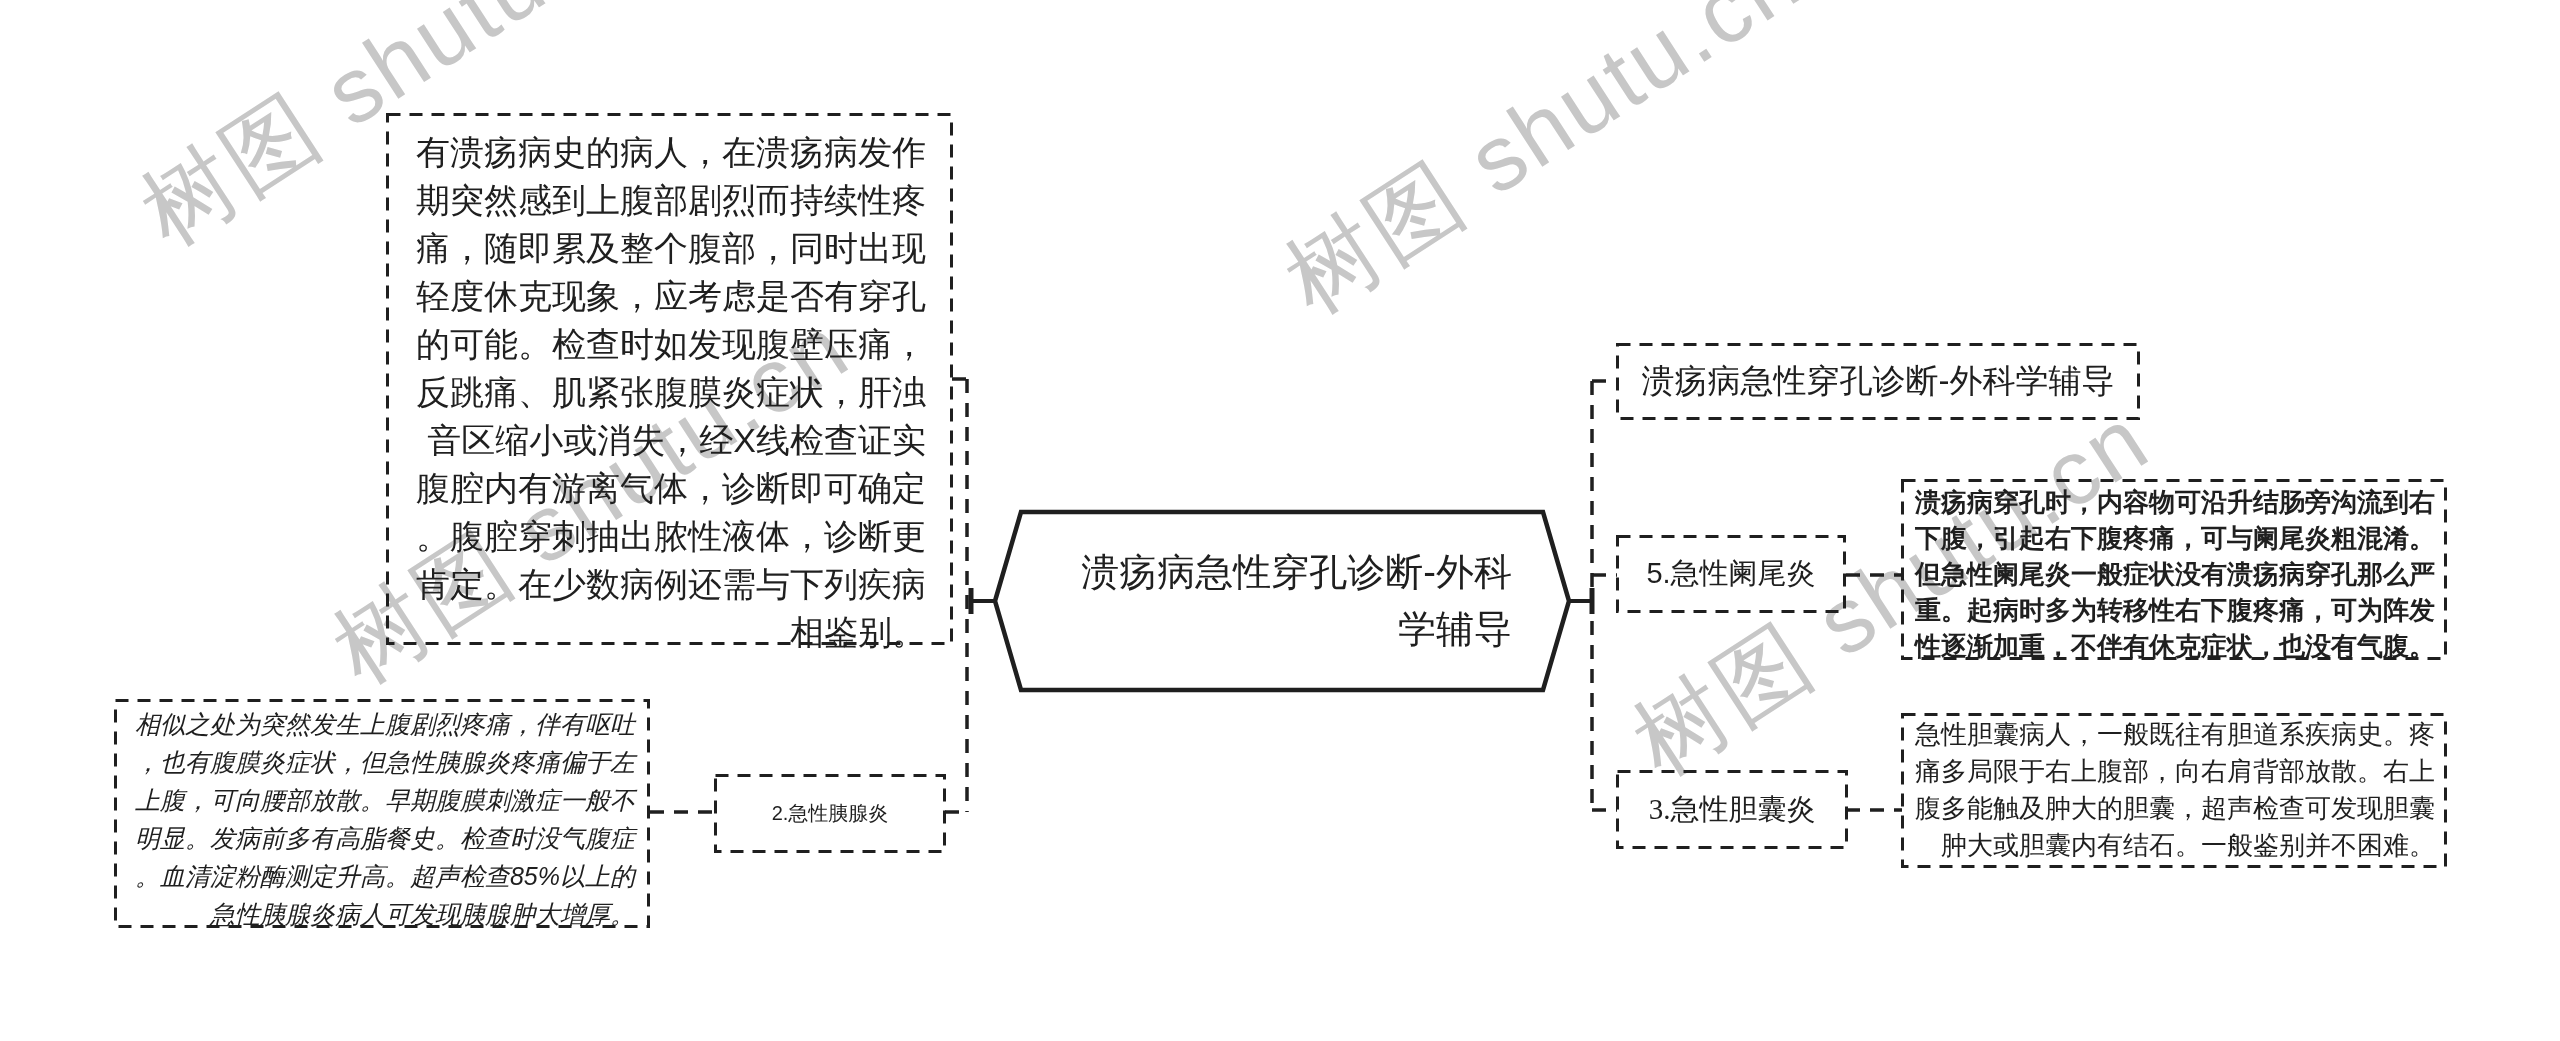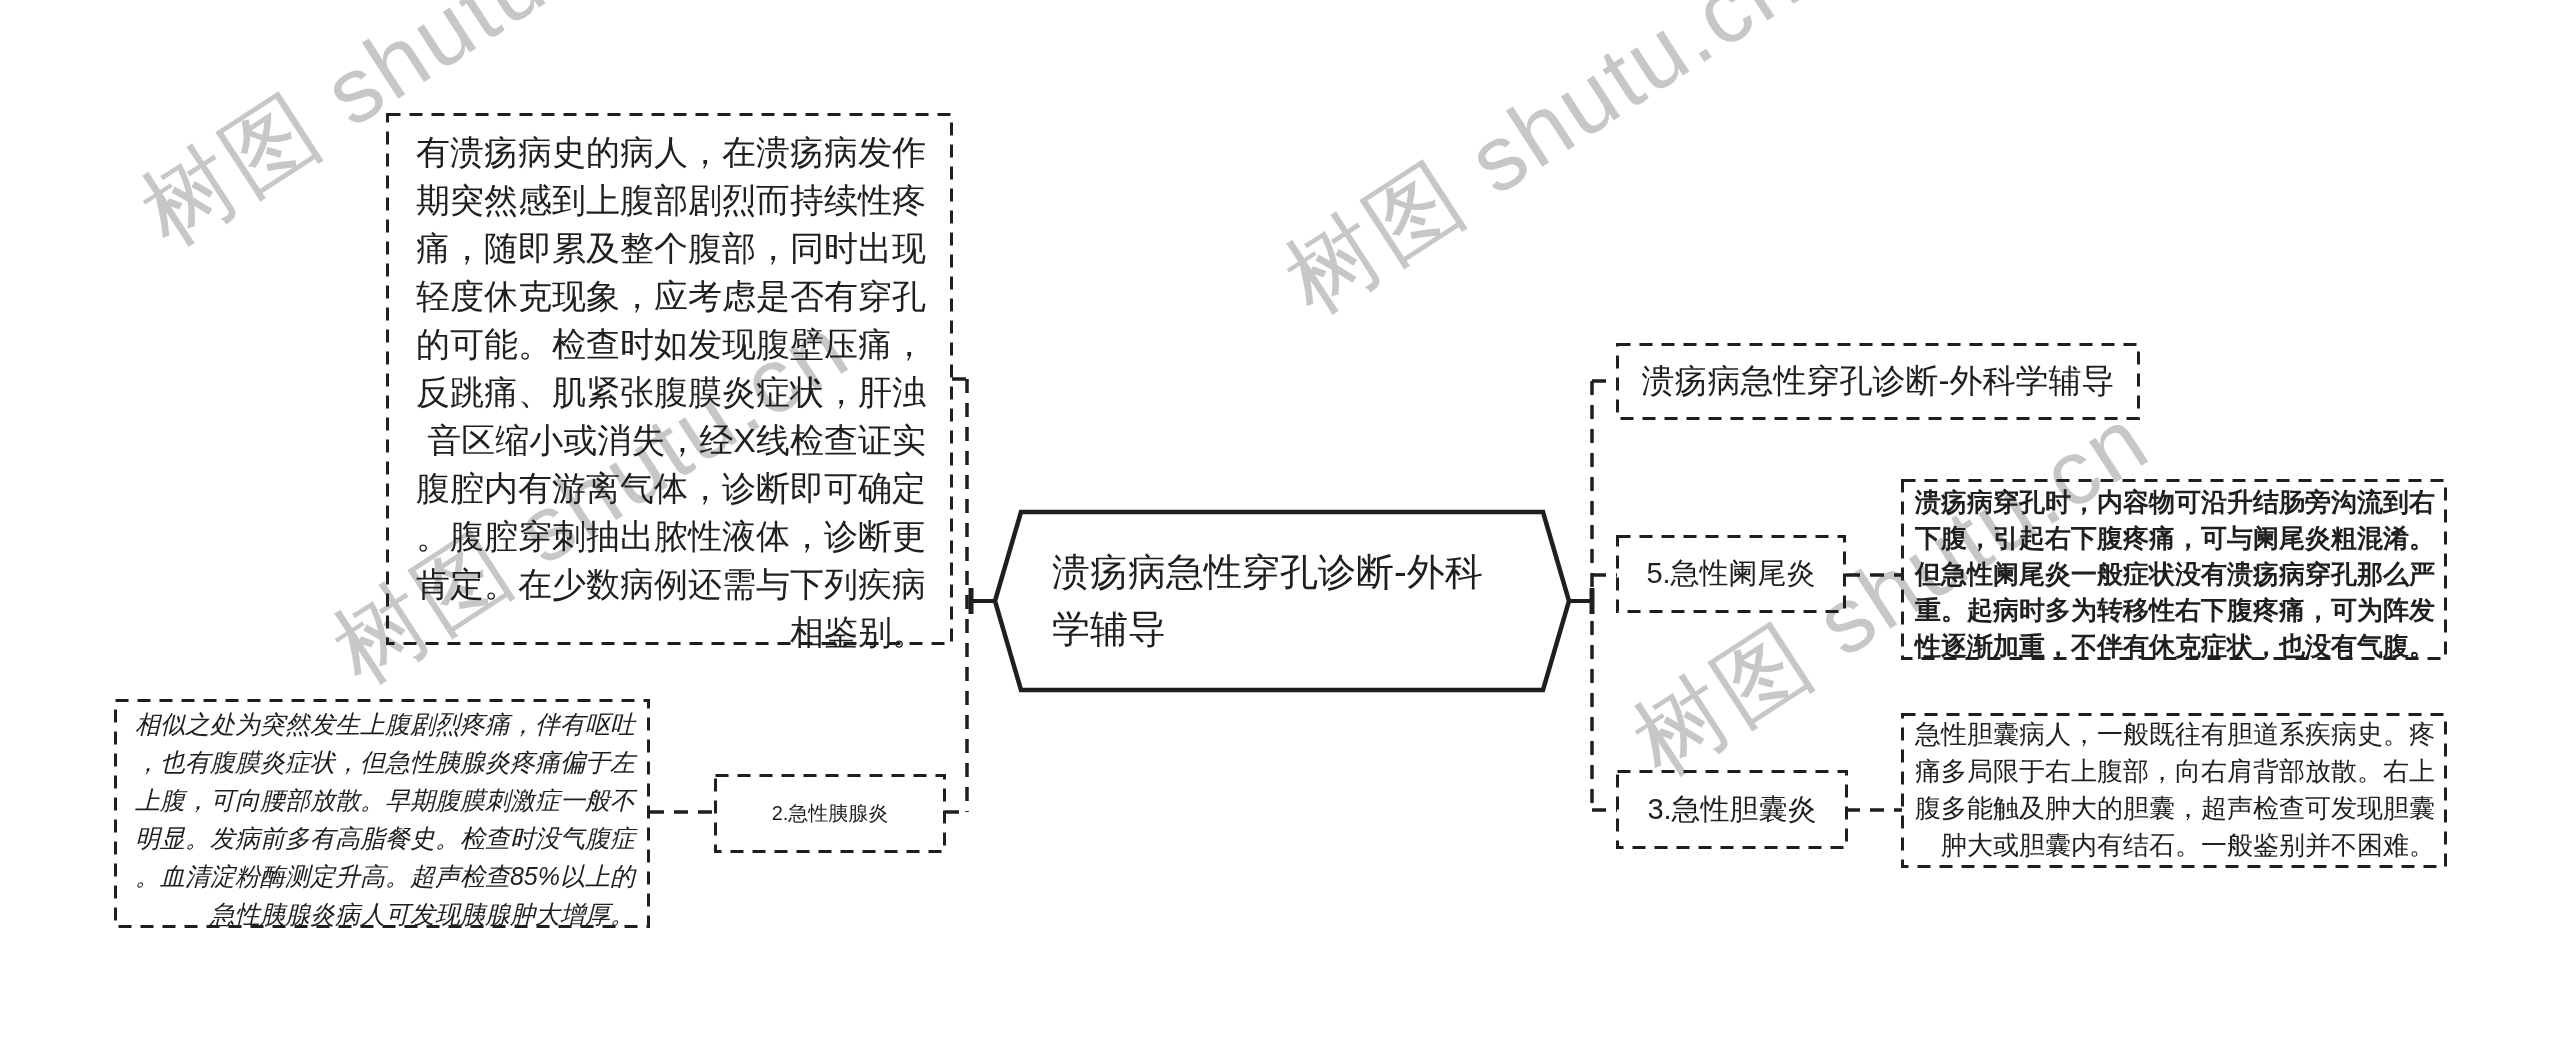--- a/index.html
+++ b/index.html
@@ -22,40 +22,40 @@
   }
   .desc {
     text-align: right;
     word-break: break-all;
     line-break: anywhere;
   }
   .node-label {
     display: flex;
     align-items: center;
     justify-content: center;
-    text-align: left;
+    text-align: right;
     word-break: break-all;
     line-break: anywhere;
   }
   .overview {
     left: 386px; top: 114px; width: 566px; height: 530px;
     padding: 14px 26px 0 26px;
     font-size: 34px; line-height: 48px;
   }
   .panc-desc {
     left: 114px; top: 699px; width: 536px; height: 228px;
     padding: 6px 15px 0 15px;
     font-size: 25px; line-height: 38px; font-style: italic;
   }
   .node-panc { left: 714px; top: 774px; width: 232px; height: 79px; font-size: 20px; }
   .hex-label { left: 995px; top: 512px; width: 574px; height: 178px; font-size: 38px; line-height: 57px; }
   .hex-label .inner { width: 460px; }
   .node-main-right { left: 1616px; top: 343px; width: 524px; height: 77px; font-size: 33px; }
   .node-append { left: 1616px; top: 535px; width: 230px; height: 78px; font-size: 29px; }
-  .node-chole { left: 1616px; top: 770px; width: 232px; height: 79px; font-size: 29px; }
+  .node-chole { left: 1616px; top: 770px; width: 232px; height: 79px; font-size: 29px; font-family: Liberation Serif, serif; }
   .append-desc {
     left: 1901px; top: 479px; width: 546px; height: 181px;
     padding: 5px 12px 0 12px;
     font-size: 26px; line-height: 36px; font-weight: bold;
   }
   .chole-desc {
     left: 1901px; top: 711px; width: 546px; height: 155px;
     padding: 5px 12px 0 12px;
     font-size: 26px; line-height: 37px;
   }

